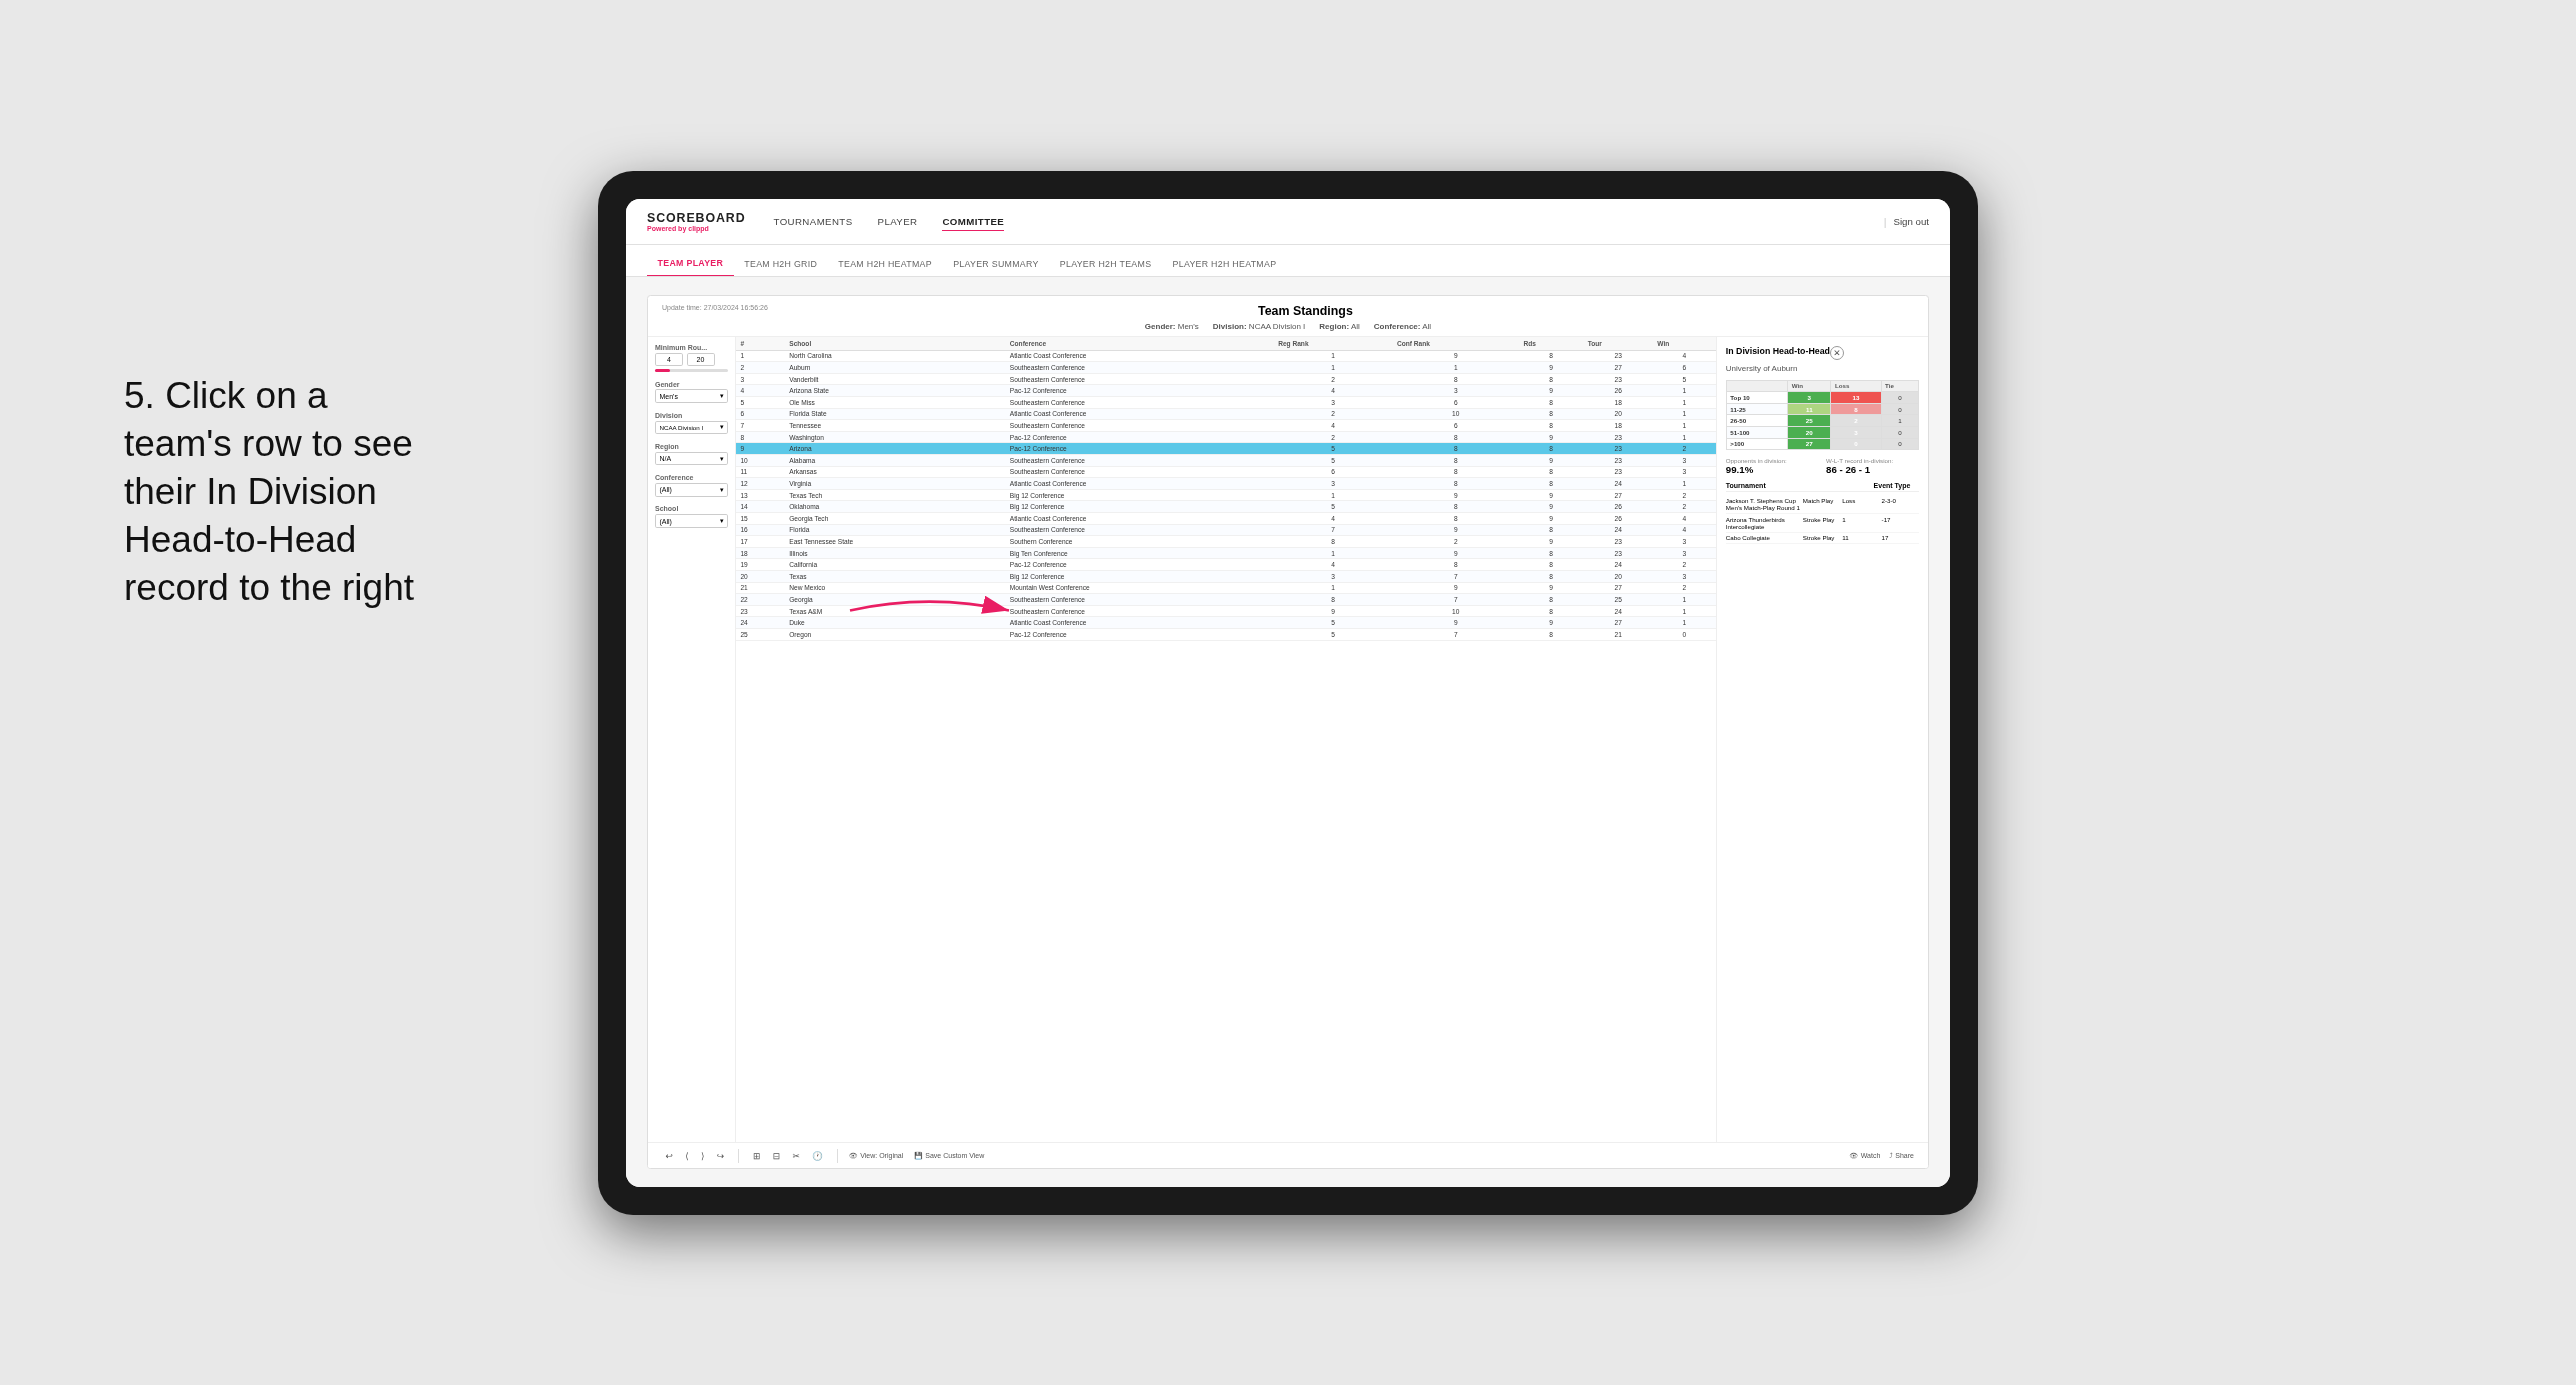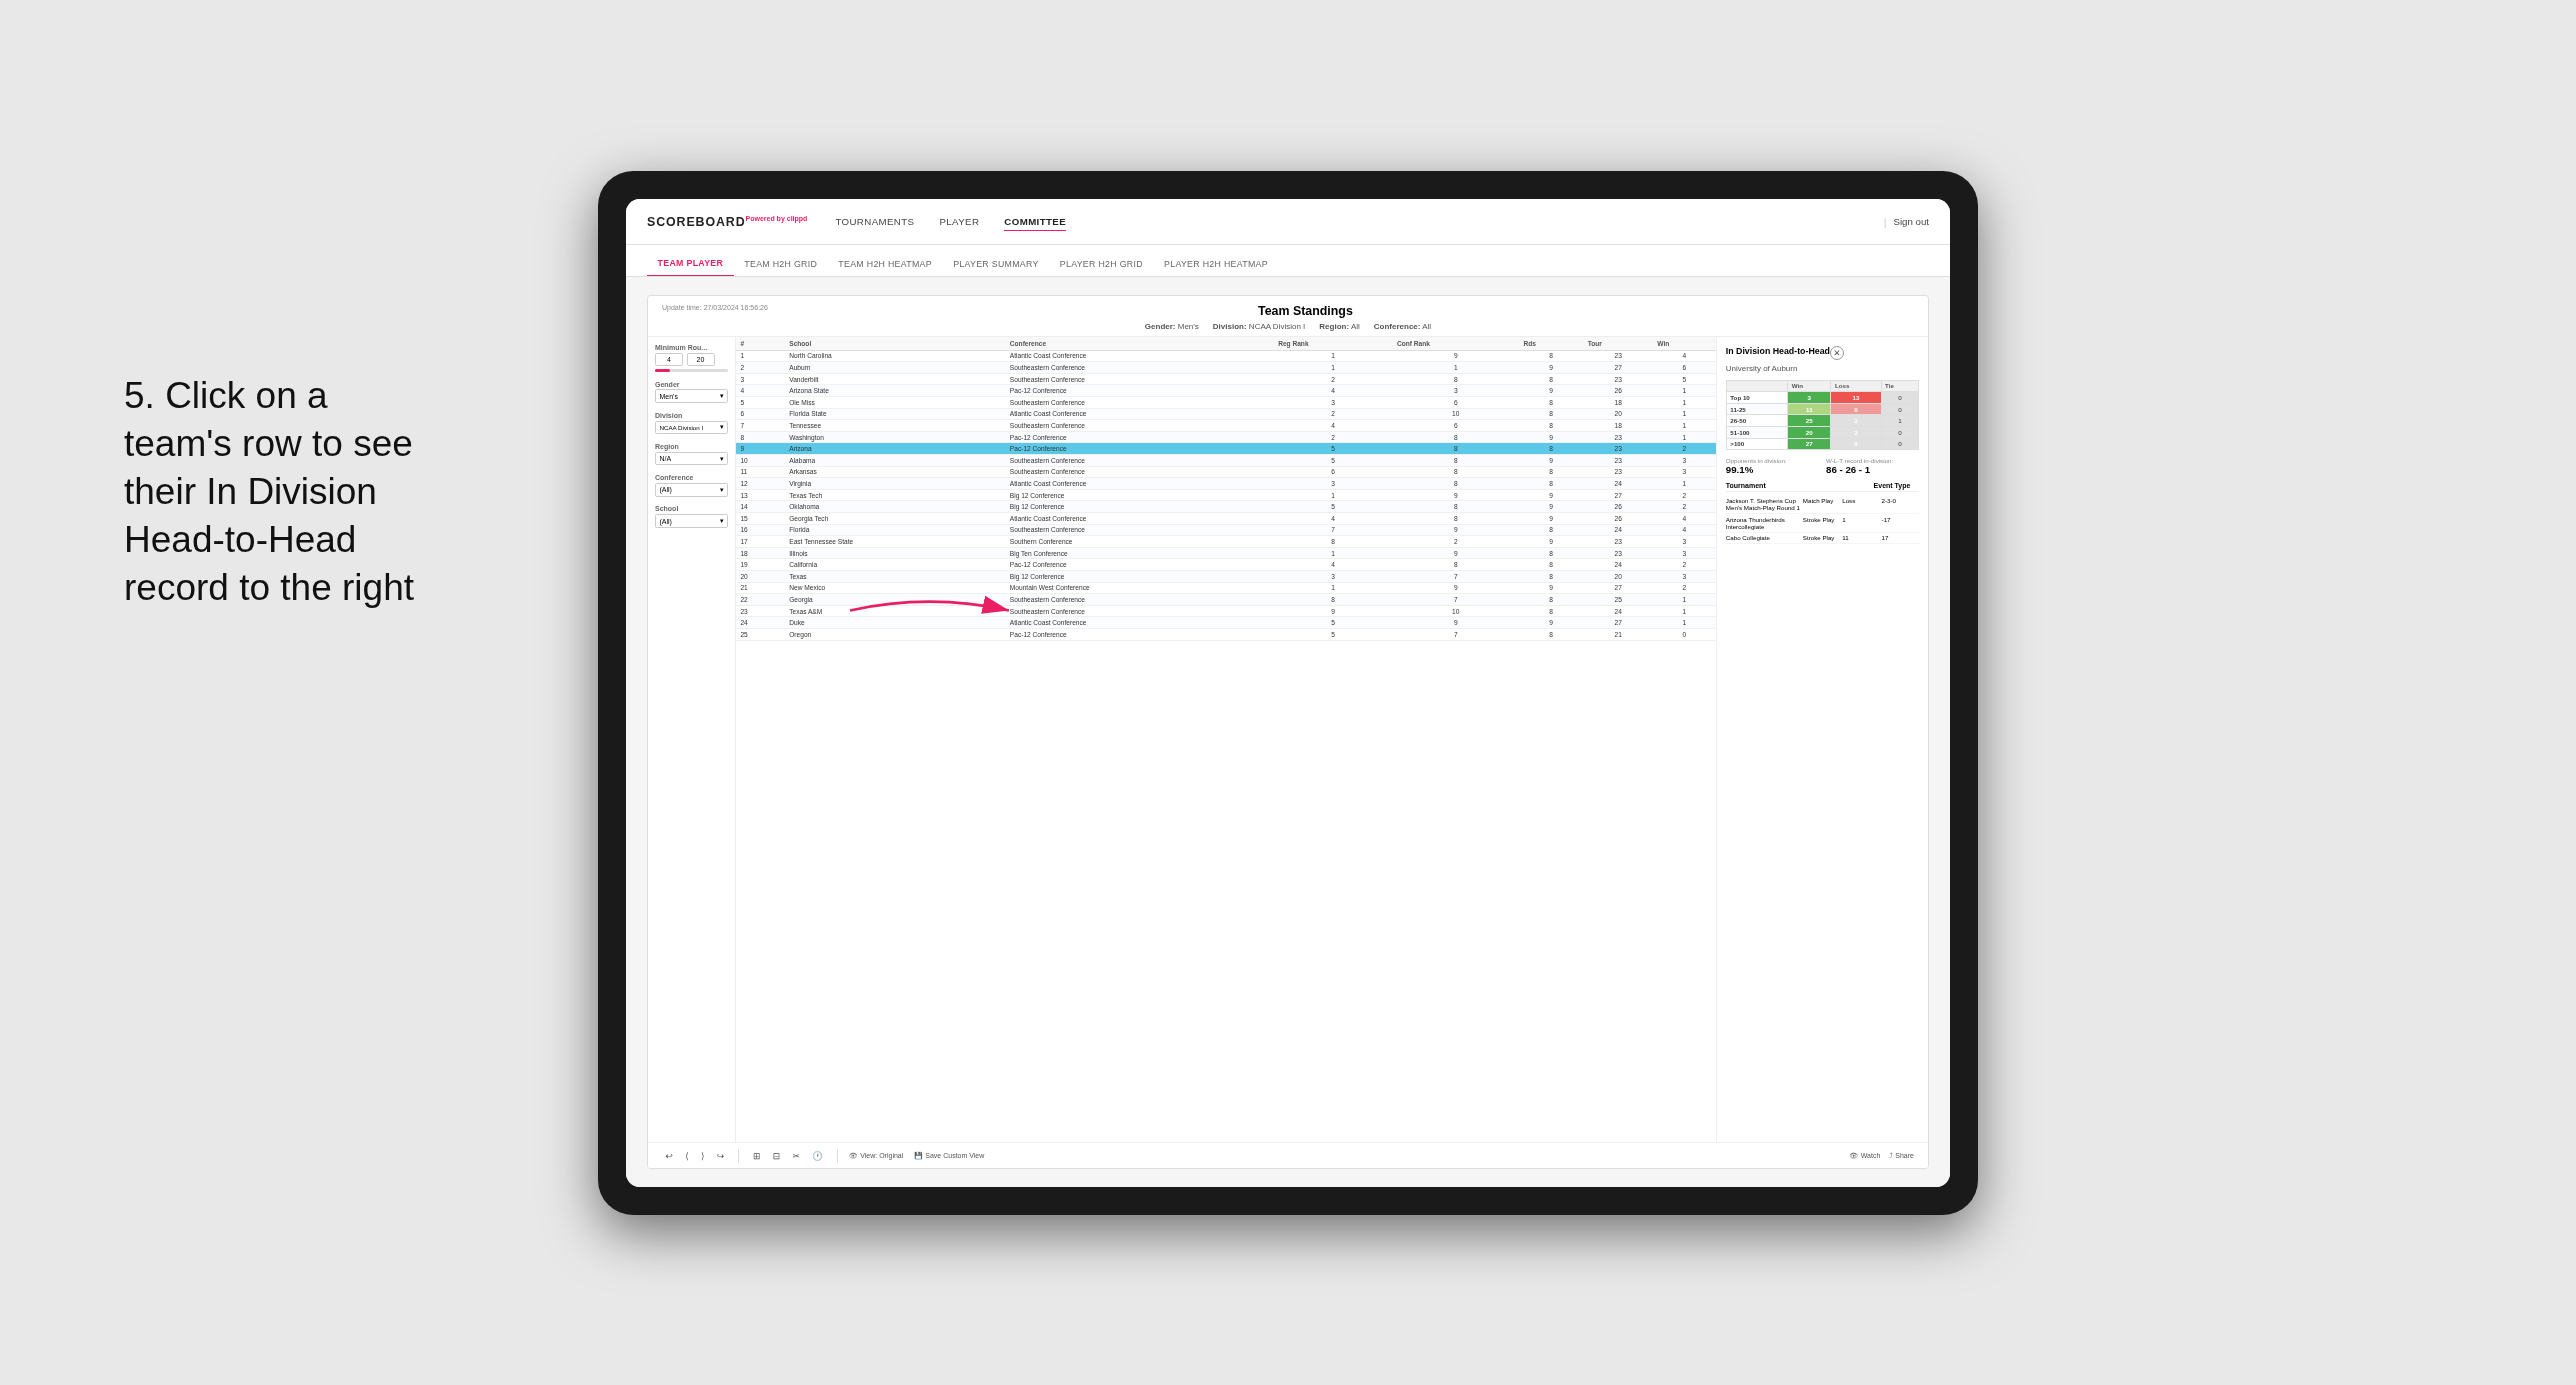--- a/index.html
+++ b/index.html
@@ -39,21 +39,21 @@
       background: #fff;
       border-bottom: 0.9px solid #e0e0e0;
       padding: 0 21px;
       display: flex;
       align-items: center;
       height: 46px;
       flex-shrink: 0;
     }
     .logo-area {
       display: flex;
-      flex-direction: row;
+      flex-direction: column;
       margin-right: 28px;
     }
     .logo-title {
       font-size: 12.4px;
       font-weight: 900;
       letter-spacing: 0.9px;
       color: #222;
     }
     .logo-sub {
       font-size: 7px;
@@ -414,21 +414,21 @@
         <span style="color:#ccc;font-size:10.6px;">|</span>
         <span class="sign-out">Sign out</span>
       </div>
     </div>
 
     <div class="sub-nav">
       <a class="sub-nav-link active">TEAM PLAYER</a>
       <a class="sub-nav-link">TEAM H2H GRID</a>
       <a class="sub-nav-link">TEAM H2H HEATMAP</a>
       <a class="sub-nav-link">PLAYER SUMMARY</a>
-      <a class="sub-nav-link">PLAYER H2H GRID</a>
+      <a class="sub-nav-link">PLAYER H2H TEAMS</a>
       <a class="sub-nav-link">PLAYER H2H HEATMAP</a>
     </div>
 
     <div class="main-content">
       <div class="content-card">
 
         <div class="card-header">
           <div style="display:flex; justify-content:space-between; align-items:flex-start;">
             <div>
               <div class="update-time">

